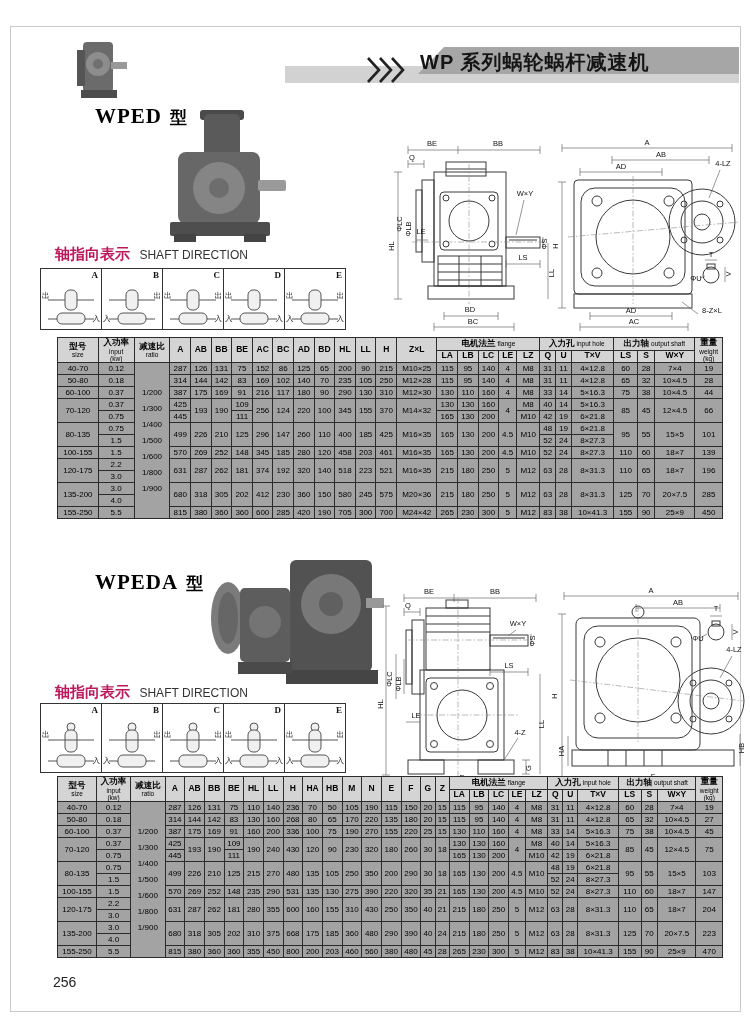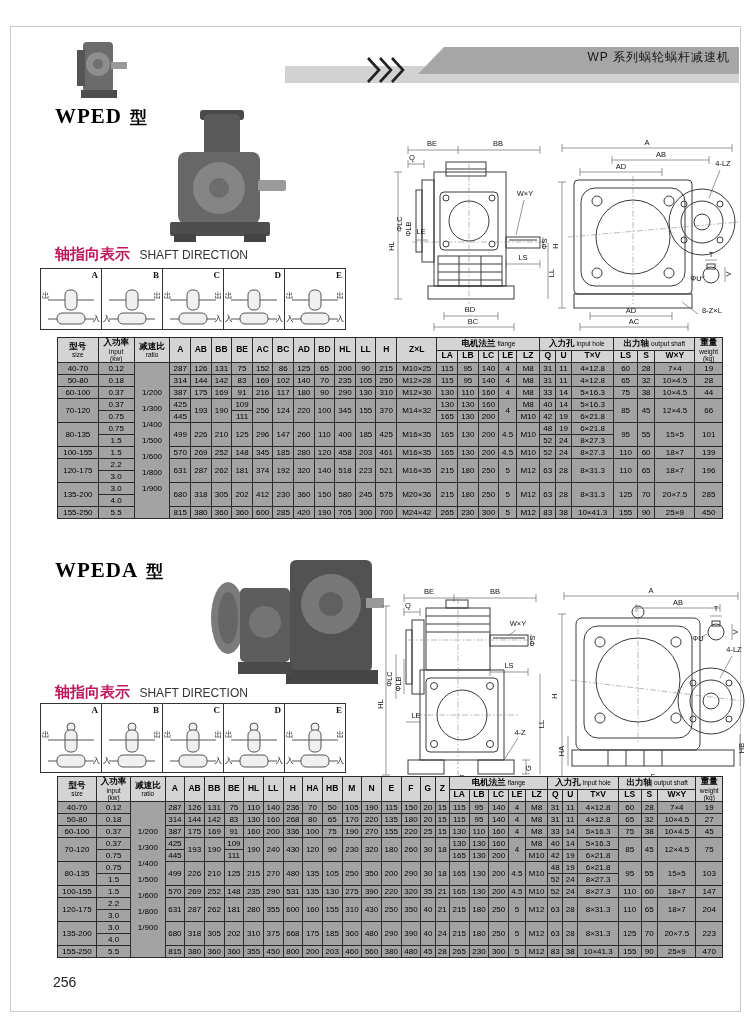--- a/index.html
+++ b/index.html
@@ -4,26 +4,26 @@
 <style>
   html,body{margin:0;padding:0;background:#ffffff;}
   .page{position:relative;width:750px;height:1018px;background:#fff;overflow:hidden;
         font-family:"Liberation Sans",sans-serif;color:#111;}
   .frame{position:absolute;left:10px;top:26px;width:729px;height:984px;border:1px solid #c9c9c9;}
 
   
   .bar-light{position:absolute;left:285px;top:66px;width:454px;height:17px;background:#d2d2d2;}
   .bar-dark{position:absolute;left:418px;top:47px;width:321px;height:27px;background:#a6a6a6;
             clip-path:polygon(26px 0,100% 0,100% 100%,0 100%);}
-  .page-title{position:absolute;left:420px;top:49px;width:310px;text-align:right;
-              font-size:12px;font-weight:normal;letter-spacing:1px;color:#151515;z-index:3;}
+  .page-title{position:absolute;left:420px;top:49px;width:310px;text-align:left;
+              font-size:20px;font-weight:bold;letter-spacing:1px;color:#151515;z-index:3;}
   .chevrons{position:absolute;left:366px;top:55px;z-index:3;}
 
   .section-title{position:absolute;font-family:"Liberation Serif",serif;font-weight:bold;color:#000;}
-  .section-title .lat{font-size:21px;letter-spacing:1px;}
+  .section-title .lat{font-size:21px;letter-spacing:1px;margin-left:40px;}
   .section-title .cjk{font-size:17px;font-family:"Liberation Sans",sans-serif;margin-left:8px;}
 
   .shaft-label{position:absolute;}
   .shaft-label .cjk{font-size:15px;font-weight:bold;color:#be185d;}
   .shaft-label .lat{font-size:12px;color:#333;margin-left:5px;margin-top:12px;}
 
   
   .sboxes{position:absolute;display:flex;border:1px solid #333;background:#fff;}
   .sbox{position:relative;width:60px;border-right:1px solid #333;}
   .sbox:last-child{border-right:none;}
@@ -662,21 +662,21 @@
           <td>38</td>
           <td>10×41.3</td>
           <td>155</td>
           <td>90</td>
           <td>25×9</td>
           <td>450</td>
         </tr>
       </tbody>
     </table>
 
-  <div class="section-title" style="left:55px;top:558px">
+  <div class="section-title" style="left:55px;top:570px">
     <span class="lat">WPEDA</span><span class="cjk">型</span>
   </div>
 
   <svg class="photo" style="left:198px;top:552px" width="190" height="140" viewBox="0 0 190 140">
     <ellipse cx="30" cy="66" rx="17" ry="36" fill="#7b7b7b"></ellipse>
       <ellipse cx="30" cy="66" rx="10" ry="26" fill="#666"></ellipse>
     <rect x="42" y="36" width="50" height="74" rx="5" fill="#5d5d5d"></rect>
     <circle cx="67" cy="70" r="16" fill="#747474"></circle>
     <rect x="92" y="8" width="82" height="112" rx="6" fill="#525252"></rect>
     <circle cx="133" cy="52" r="30" fill="#787878"></circle>

